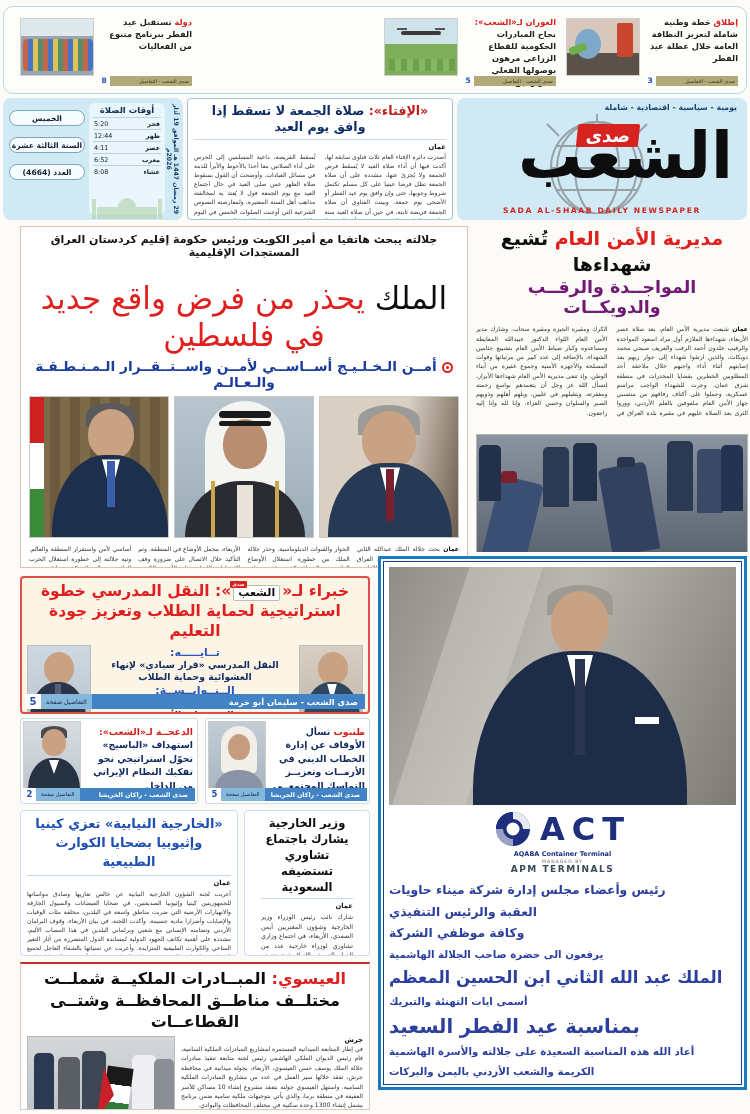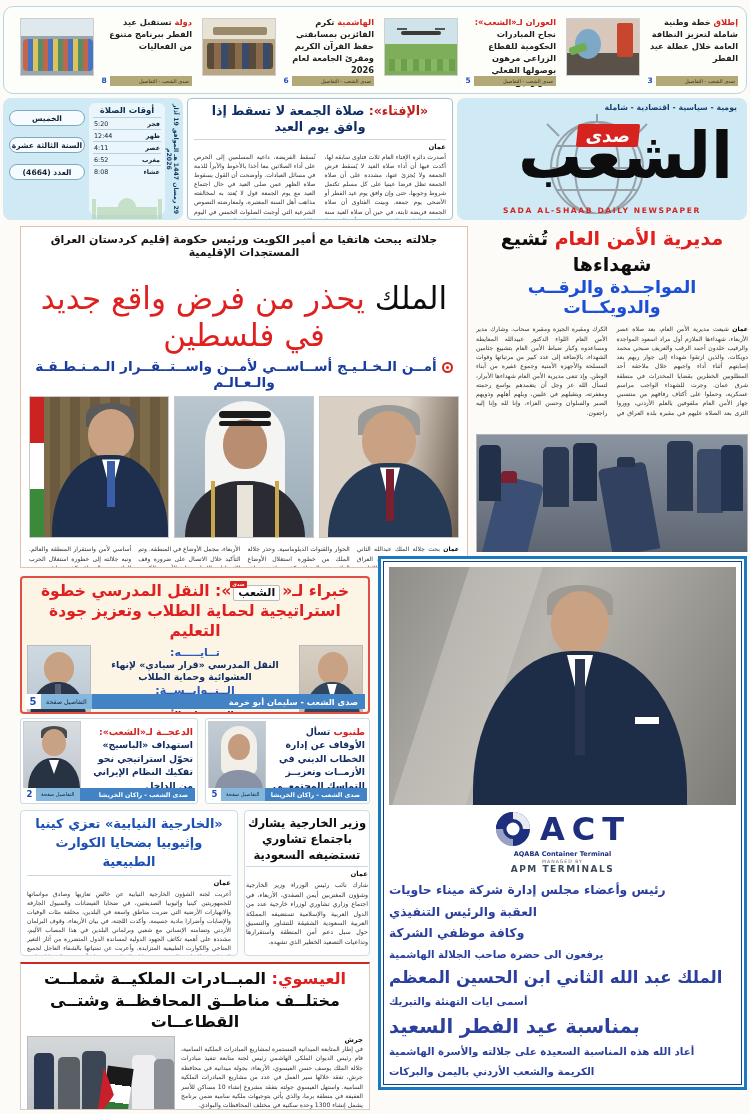--- a/index.html
+++ b/index.html
@@ -69,21 +69,21 @@
   .bullseye::after{ content:""; position:absolute; inset:2px; background:#d6231f; border-radius:50%; }
   .photo-row { display:flex; gap:5px; margin-top:6px; height:142px; }
   .photo { position:relative; overflow:hidden; border:1px solid #c9c9c9; flex:1; }
   .body-cols { margin-top:6px; column-count:4; column-gap:7px; font-size:6.1px; line-height:1.52;
     text-align:justify; color:#333; height:84px; overflow:hidden; }
   .body-cols .dl, .body-2col .dl { font-weight:bold; color:#000; }
   
   .sec-art { position:absolute; left:476px; top:226px; width:272px; height:326px; overflow:hidden; }
   .sec-hl1 { font-size:19px; font-weight:bold; text-align:center; line-height:1.35; }
   .sec-hl1 .red{color:#e01f1f} .sec-hl1 .blk{color:#0d0d0d}
-  .sec-hl2 { font-size:17.5px; font-weight:bold; text-align:center; color:#1d4ed8; }
+  .sec-hl2 { font-size:17.5px; font-weight:bold; text-align:center; color:#701a75; }
   .body-2col { margin-top:7px; column-count:2; column-gap:9px; font-size:6.1px; line-height:1.52;
     text-align:justify; color:#333; height:106px; overflow:hidden; }
   .sec-photo { position:relative; margin-top:4px; height:146px; border:1px solid #b5b5b5; overflow:hidden;
     background:linear-gradient(#8a93a0,#545c68); }
   .fig { position:absolute; border-radius:5px 5px 0 0; }
   .flowers { position:absolute; bottom:0; left:0; right:0; height:30px;
     background:linear-gradient(#0000, #3d4452); }
   
   .school { position:absolute; left:20px; top:576px; width:350px; height:138px;
     border:2px solid #df4f45; border-radius:4px; background:#fcf5e6; padding:3px 5px; overflow:hidden; }
@@ -118,21 +118,21 @@
   .mini .bar { bottom:2px; left:2px; right:2px; height:13px; }
   .mini .bar .byline { font-size:6.3px; }
   .mini .bar .lbl { font-size:5.2px; height:13px; line-height:13px; }
   .mini .bar .num { height:13px; line-height:13px; font-size:8.5px; width:13px; }
   
   .cond { position:absolute; left:20px; top:810px; width:218px; height:146px; background:#fff;
     border:1px solid #cadeed; border-radius:4px; padding:4px 6px; overflow:hidden; }
   .cond-hl { color:#1d50b5; font-size:13px; font-weight:bold; text-align:center; line-height:1.45; }
   .art-body { margin-top:2px; font-size:6px; line-height:1.5; text-align:justify; color:#333; overflow:hidden; }
   .fm { position:absolute; left:244px; top:810px; width:126px; height:146px; background:#fff;
-    border:1px solid #cadeed; border-radius:4px; padding:4px 1px; overflow:hidden; }
+    border:1px solid #cadeed; border-radius:4px; padding:4px 16px; overflow:hidden; }
   .fm-hl { color:#0d0d0d; font-size:11.5px; font-weight:bold; text-align:center; line-height:1.4; }
   
   .eisawi { position:absolute; left:20px; top:962px; width:350px; height:148px; background:#fff;
     border:1px solid #d9c9c0; border-top:2px solid #cc2b24; padding:4px 6px; overflow:hidden; }
   .eis-hl { font-size:16px; font-weight:bold; text-align:center; line-height:1.35; color:#0d0d0d; }
   .eis-hl .red { color:#e01f1f; }
   .eis-row { display:flex; gap:6px; margin-top:3px; }
   .eis-body { flex:1; font-size:6.1px; line-height:1.55; text-align:justify; color:#333; height:92px; overflow:hidden; }
   .eis-photo { width:148px; height:92px; position:relative; overflow:hidden; border:1px solid #bbb;
     background:linear-gradient(#d4d8db,#b9bec2); }
@@ -182,31 +182,20 @@
       <div class="brief-text"><span class="hl">العوران لـ«الشعب»:</span><span> نجاح المبادرات الحكومية للقطاع الزراعي مرهون بوصولها الفعلي للمزارعين</span></div>
       <div class="brief-photo" style="background:linear-gradient(#cfe3ea 45%,#7fae5a 45%);">
         <div style="position:absolute;left:16px;top:12px;width:40px;height:4px;background:#3a3a3a;border-radius:2px;"></div>
         <div style="position:absolute;left:12px;top:9px;width:10px;height:2px;background:#555;"></div>
         <div style="position:absolute;left:50px;top:9px;width:10px;height:2px;background:#555;"></div>
         <div style="position:absolute;left:4px;bottom:4px;width:66px;height:12px;background:repeating-linear-gradient(90deg,#6f9e4c 0 6px,#86b763 6px 12px);"></div>
       </div>
       <div class="brief-bar">
           <span class="lbl">صدى الشعب - التفاصيل</span>
           <span class="num">5</span>
-        </div>
-    </div>
-    <div class="brief b2">
-      <div class="brief-text"><span class="hl">الهاشمية</span><span> تكرم الفائزين بمسابقتي حفظ القرآن الكريم ومقرئ الجامعة لعام 2026</span></div>
-      <div class="brief-photo" style="background:linear-gradient(#e8e2d4 35%,#b8a684 35%);">
-        <div style="position:absolute;left:4px;bottom:6px;width:66px;height:26px;background:repeating-linear-gradient(90deg,#5a4a3a 0 7px,#8a6a4a 7px 14px,#3a4a6a 14px 21px);border-radius:3px;"></div>
-        <div style="position:absolute;left:10px;top:8px;width:54px;height:8px;background:#9a8a6a;border-radius:2px;"></div>
-      </div>
-      <div class="brief-bar">
-          <span class="lbl">صدى الشعب - التفاصيل</span>
-          <span class="num">6</span>
         </div>
     </div>
     <div class="brief b3">
       <div class="brief-text"><span class="hl">دولة</span><span> تستقبل عيد الفطر ببرنامج متنوع من الفعاليات</span></div>
       <div class="brief-photo" style="background:linear-gradient(#dfe8ec 30%,#9aa6ae 30%);">
         <div style="position:absolute;left:2px;bottom:4px;width:70px;height:32px;background:repeating-linear-gradient(90deg,#c85a3a 0 5px,#3a6ac8 5px 10px,#e8c84a 10px 15px,#4a8a5a 15px 20px);border-radius:4px;opacity:.85;"></div>
       </div>
       <div class="brief-bar">
           <span class="lbl">صدى الشعب - التفاصيل</span>
           <span class="num">8</span>

